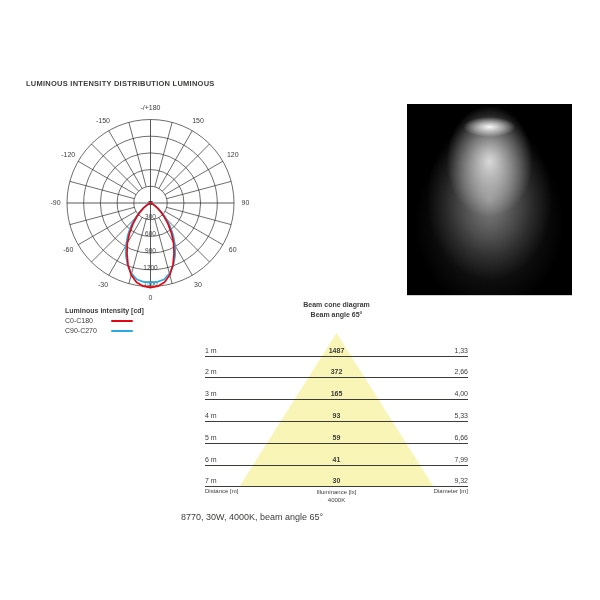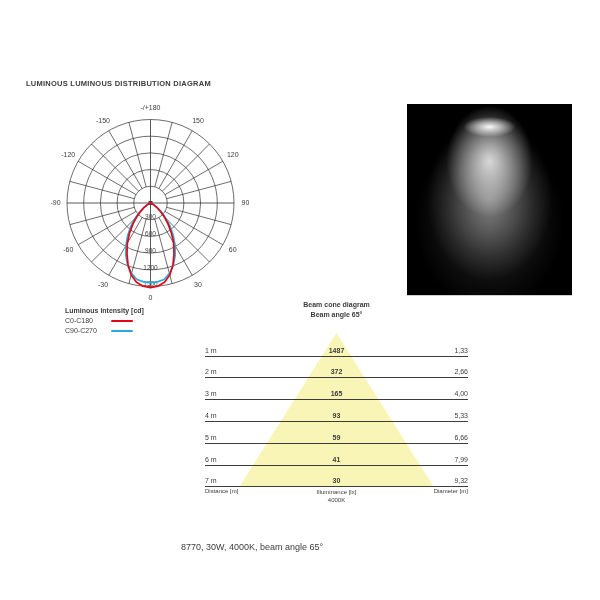--- a/index.html
+++ b/index.html
@@ -41,28 +41,28 @@
   }
   .bc-row span{margin-bottom:2px;}
   .bc-dist{width:60px;text-align:left;}
   .bc-val{flex:1;text-align:center;font-weight:bold;}
   .bc-dia{width:60px;text-align:right;}
   .bc-footer{position:absolute;top:192px;left:0;width:263px;display:flex;font-size:6px;z-index:1;}
   .bc-f-left{width:60px;text-align:left;}
   .bc-f-center{flex:1;text-align:center;line-height:8px;}
   .bc-f-right{width:60px;text-align:right;}
 
-  .caption{position:absolute;left:181px;top:512px;font-size:9px;margin-top:30px;}
+  .caption{position:absolute;left:181px;top:512px;font-size:9px;}
 </style>
 </head>
 <body>
 
 <div class="page">
 
-  <div class="main-title">LUMINOUS LUMINOUS DISTRIBUTION DIAGRAM</div>
+  <div class="main-title">LUMINOUS INTENSITY DISTRIBUTION LUMINOUS</div>
 
   <svg class="polar-svg" viewBox="0 0 246 212">
       <g>
         <circle cx="120.5" cy="108" r="16.7" fill="none" stroke="#2e2e2d" stroke-width="0.7"></circle>
         <circle cx="120.5" cy="108" r="33.4" fill="none" stroke="#2e2e2d" stroke-width="0.7"></circle>
         <circle cx="120.5" cy="108" r="50.1" fill="none" stroke="#2e2e2d" stroke-width="0.7"></circle>
         <circle cx="120.5" cy="108" r="66.8" fill="none" stroke="#2e2e2d" stroke-width="0.7"></circle>
         <circle cx="120.5" cy="108" r="83.5" fill="none" stroke="#2e2e2d" stroke-width="0.7"></circle>
         <line x1="124.8222780532121" y1="124.13096129902743" x2="142.11139026606048" y2="188.65480649513722" stroke="#2e2e2d" stroke-width="0.7"></line>
         <line x1="128.85" y1="122.46262424320012" x2="162.25" y2="180.31312121600064" stroke="#2e2e2d" stroke-width="0.7"></line>

